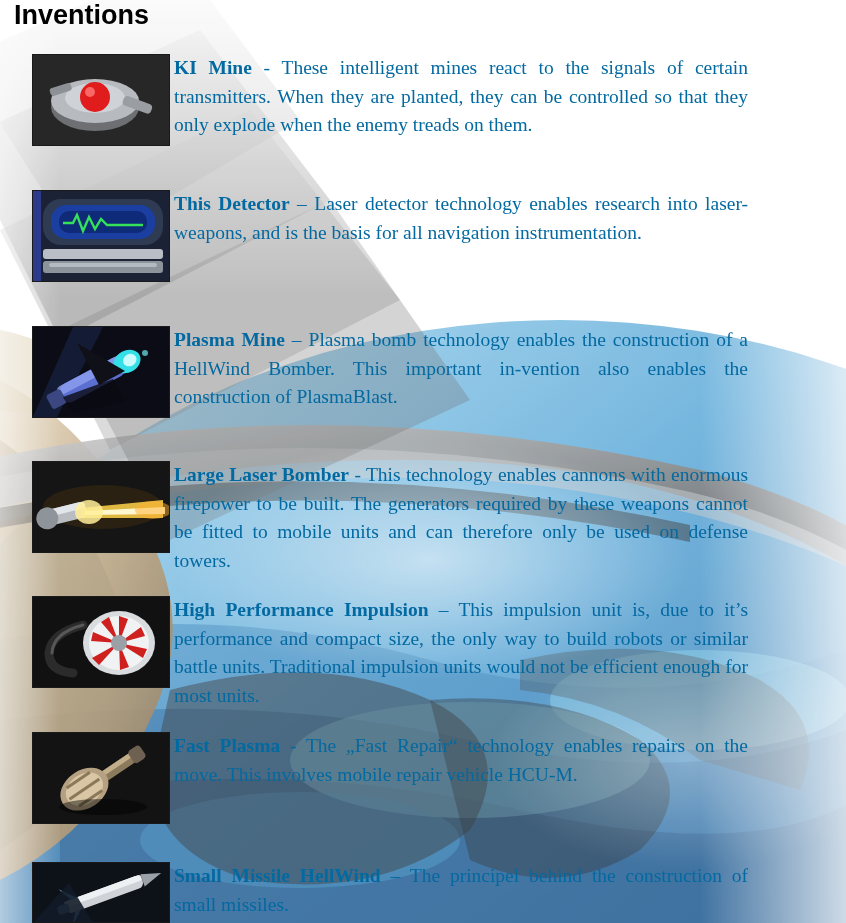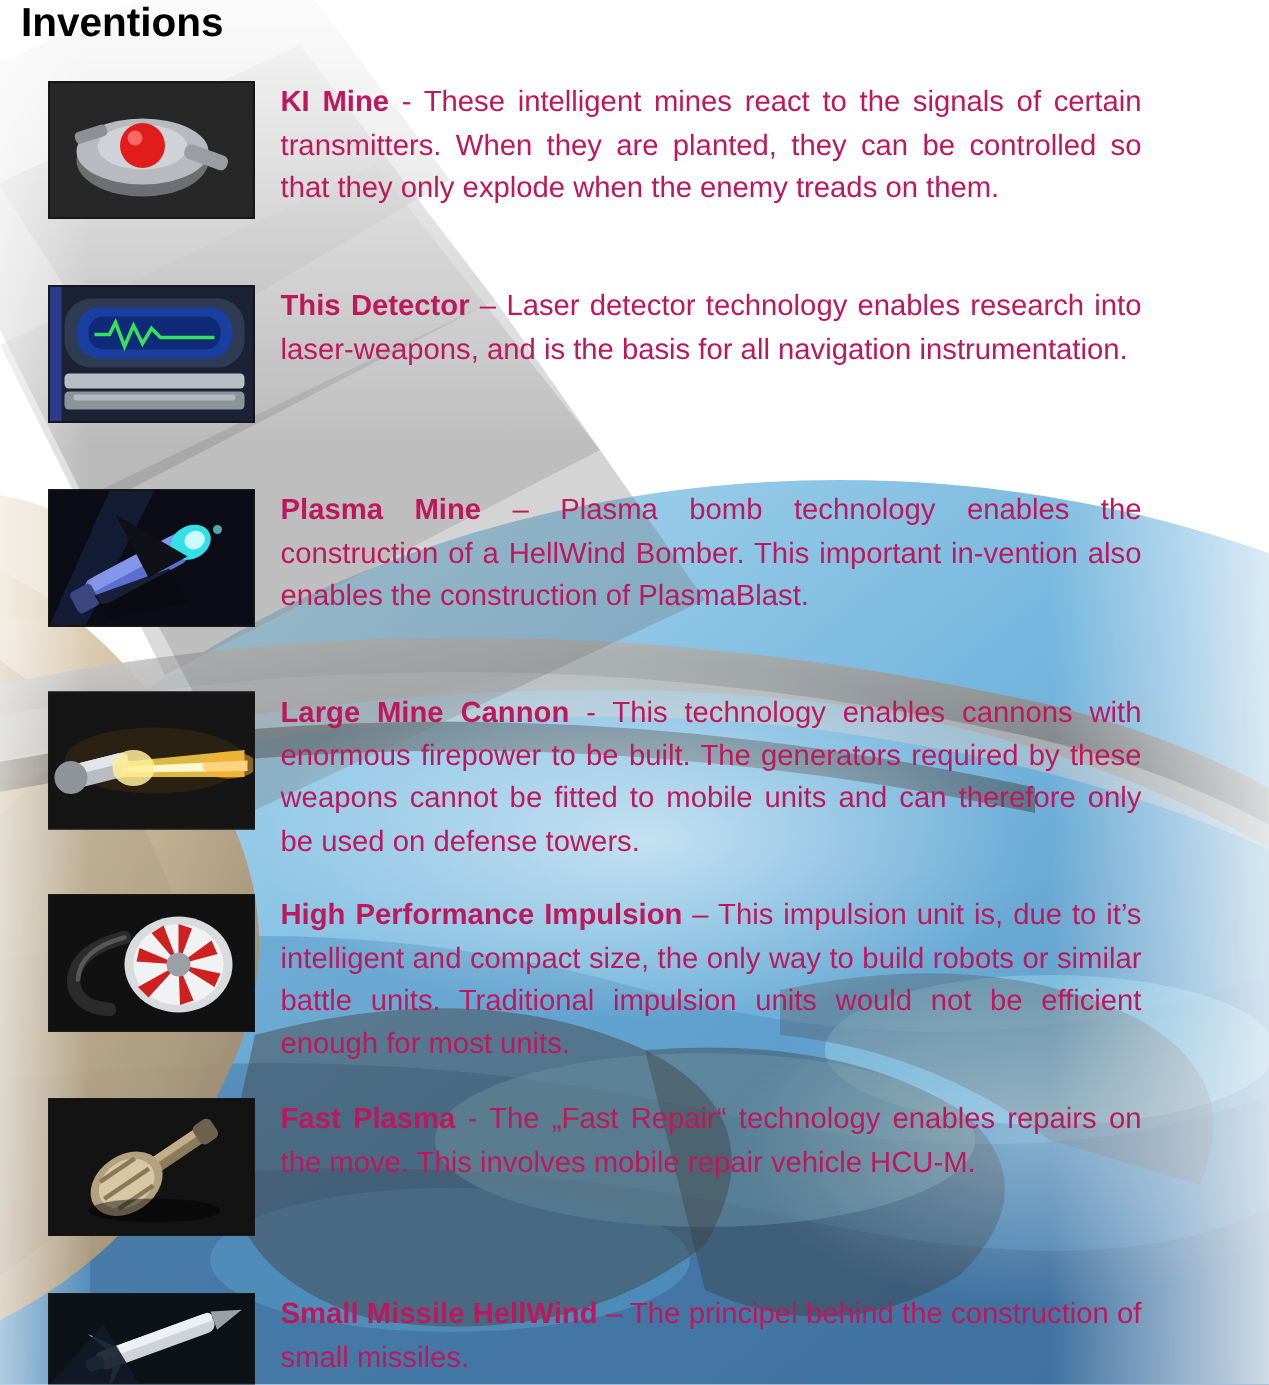--- a/index.html
+++ b/index.html
@@ -60,27 +60,27 @@
     height: 92px;
     border: 1px solid #1a1a1a;
     box-sizing: border-box;
     overflow: hidden;
     background: #0b0b0b;
   }
   .entry .thumb svg { display: block; }
 
   .entry .text {
     position: absolute;
-    left: 187px;
+    left: 174px;
     width: 574px;
     top: 0px;
-    font-family: Liberation Sans, sans-serif;
+    font-family: Liberation Serif, serif;
     font-size: 19.5px;
     line-height: 28.6px;
-    color: #be185d;
+    color: #0369a1;
     text-align: justify;
     text-justify: inter-word;
   }
   .entry .text b {
     font-weight: bold;
   }
 </style>
 </head>
 <body>
 
@@ -244,21 +244,21 @@
           <rect x="8" y="42" width="46" height="7" rx="4" fill="#e2e5e9"></rect>
           <circle cx="14" cy="50" r="11" fill="#8f949a"></circle>
         </g>
         <path d="M48 46 L130 38 L130 56 L48 56 Z" fill="#ffd24a" opacity="0.85"></path>
         <path d="M52 49 L132 45 L132 52 L52 53 Z" fill="#fff7d0"></path>
         <ellipse cx="56" cy="50" rx="14" ry="12" fill="#ffef9a" opacity="0.85"></ellipse>
         <ellipse cx="120" cy="48" rx="18" ry="9" fill="#ffb02e" opacity="0.5"></ellipse>
       </svg>
     </div>
     <div class="text">
-      <b>Large Mine Cannon</b><span> - </span><span>This technology enables cannons with enormous firepower to be built. The generators required by these weapons cannot be fitted to mobile units and can therefore only be used on defense towers.</span>
+      <b>Large Laser Bomber</b><span> - </span><span>This technology enables cannons with enormous firepower to be built. The generators required by these weapons cannot be fitted to mobile units and can therefore only be used on defense towers.</span>
     </div>
   </div>
 
   <div class="entry" style="top:596px;">
     <div class="thumb" style="left:32px;">
       <svg width="136" height="90" viewBox="0 0 136 90">
         <rect width="136" height="90" fill="#111111"></rect>
         <ellipse cx="86" cy="46" rx="36" ry="32" fill="#d9dcdf"></ellipse>
         <ellipse cx="86" cy="46" rx="30" ry="27" fill="#f1f2f3"></ellipse>
         <g>
@@ -269,21 +269,21 @@
           <path d="M86 46 L66 68 L59 61 Z" fill="#cf2020"></path>
           <path d="M86 46 L58 44 L60 35 Z" fill="#cf2020"></path>
           <path d="M86 46 L68 25 L76 20 Z" fill="#cf2020"></path>
         </g>
         <circle cx="86" cy="46" r="8" fill="#9aa0a6"></circle>
         <path d="M50 28 Q 18 36 16 56 Q 16 74 40 76" fill="none" stroke="#2b2b2b" stroke-width="9" stroke-linecap="round"></path>
         <path d="M50 28 Q 20 36 19 56" fill="none" stroke="#575757" stroke-width="3" stroke-linecap="round"></path>
       </svg>
     </div>
     <div class="text">
-      <b>High Performance Impulsion</b><span> – </span><span>This impulsion unit is, due to it’s intelligent and compact size, the only way to build robots or similar battle units. Traditional impulsion units would not be efficient enough for most units.</span>
+      <b>High Performance Impulsion</b><span> – </span><span>This impulsion unit is, due to it’s performance and compact size, the only way to build robots or similar battle units. Traditional impulsion units would not be efficient enough for most units.</span>
     </div>
   </div>
 
   <div class="entry" style="top:732px;">
     <div class="thumb" style="left:32px;">
       <svg width="136" height="90" viewBox="0 0 136 90">
         <rect width="136" height="90" fill="#131313"></rect>
         <g transform="rotate(-34 68 45)">
           <rect x="56" y="40" width="52" height="11" rx="5" fill="#8c7a5c"></rect>
           <rect x="56" y="40" width="52" height="5" rx="3" fill="#c2ae88"></rect>

